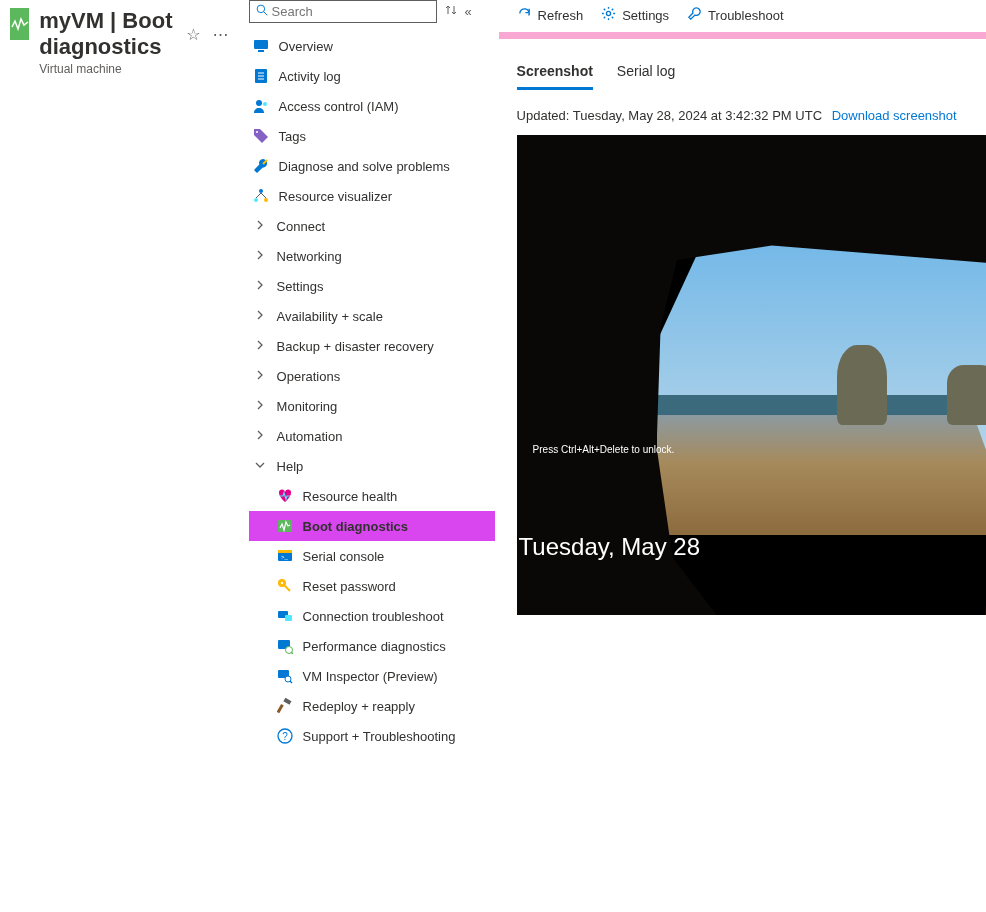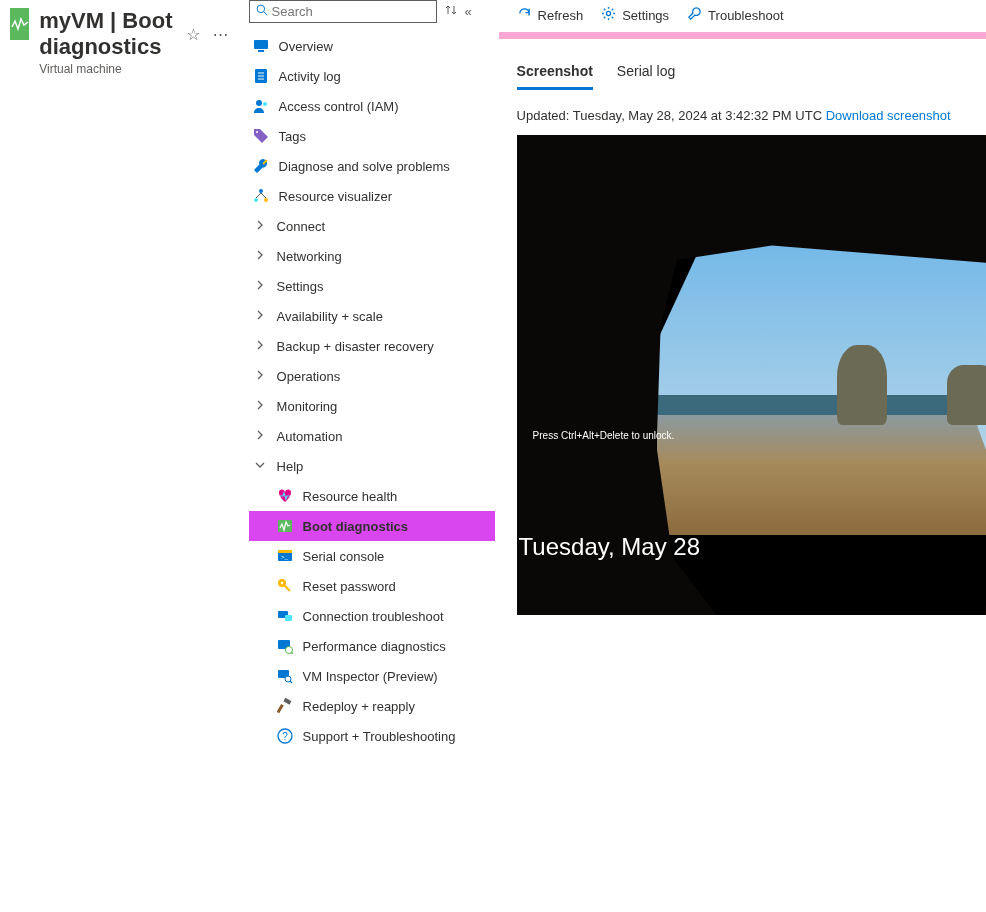--- a/index.html
+++ b/index.html
@@ -25,31 +25,31 @@
 .chevron { width: 14px; text-align: center; color: #605e5c; font-size: 11px; }
 .chevron svg { width: 10px; height: 10px; }
 .main { flex: 1; padding: 0 0 0 0; }
 .toolbar { display: flex; align-items: center; gap: 18px; padding: 6px 18px 8px 18px; border-bottom: 7px solid #f9a8d4; }
 .toolbar .tbtn { display: flex; align-items: center; gap: 6px; color: #323130; cursor: pointer; font-size: 13px; }
 .toolbar .tbtn .ticon { color: #0078d4; }
 .tabs { display: flex; gap: 24px; padding: 24px 18px 0 18px; }
 .tab { padding-bottom: 8px; font-size: 14px; cursor: pointer; color: #323130; }
 .tab.active { font-weight: 600; border-bottom: 3px solid #0078d4; }
 .updated-row { padding: 18px 18px 12px 18px; font-size: 13px; }
-.updated-row a { color: #0078d4; text-decoration: none; cursor: pointer; }
+.updated-row a { color: #0078d4; text-decoration: none; margin-left: 6px; cursor: pointer; }
 .screenshot { margin: 0 18px; width: 638px; height: 480px; background: #000; position: relative; overflow: hidden; }
 .sky { position: absolute; left: 140px; top: 90px; width: 360px; height: 260px; background: linear-gradient(#6fb6e8, #bcd9e8); clip-path: polygon(15% 0, 100% 0, 100% 55%, 88% 100%, 0 100%, 0 45%); }
 .beach { position: absolute; left: 140px; top: 280px; width: 360px; height: 120px; background: linear-gradient(#8c9aa0 0%, #a68a5c 40%, #8c6b3e 100%); clip-path: polygon(0 0, 88% 0, 100% 100%, 0 100%); }
 .sea { position: absolute; left: 140px; top: 260px; width: 360px; height: 30px; background: #3a6a7c; }
 .rock1 { position: absolute; left: 320px; top: 210px; width: 50px; height: 80px; background: #6b6a55; border-radius: 40% 40% 10% 10%; }
 .rock2 { position: absolute; left: 430px; top: 230px; width: 56px; height: 60px; background: #6b6a55; border-radius: 30% 40% 10% 10%; }
 .cave-left { position: absolute; left: 0; top: 0; width: 200px; height: 480px; background: #0a0806; clip-path: polygon(0 0, 100% 0, 85% 18%, 72% 40%, 70% 65%, 78% 88%, 100% 100%, 0 100%); }
 .cave-right { position: absolute; right: 0; top: 0; width: 170px; height: 480px; background: #120b06; clip-path: polygon(100% 0, 0 0, 18% 18%, 8% 45%, 12% 70%, 0 100%, 100% 100%); }
 .cave-top { position: absolute; left: 0; top: 0; width: 100%; height: 130px; background: #0a0806; clip-path: polygon(0 0, 100% 0, 100% 60%, 78% 100%, 40% 85%, 20% 100%, 0 70%); }
-.lock-line { position: absolute; left: 16px; top: 295px; color: #fff; font-size: 10px; font-weight: 300; text-align: right; }
+.lock-line { position: absolute; left: 16px; top: 309px; color: #fff; font-size: 10px; font-weight: 300; text-align: right; }
 .lock-time { position: absolute; left: 16px; top: 320px; color: #fff; font-size: 58px; font-weight: 200; letter-spacing: -1px; }
 .lock-date { position: absolute; left: 2px; top: 398px; color: #fff; font-size: 24px; font-weight: 300; }
 .screen-corner { position: absolute; right: 14px; bottom: 12px; color: #ccc; font-size: 10px; }
 </style>
 </head>
 <body>
 
 <div class="page">
   <div class="header">
     <div class="vm-icon">

